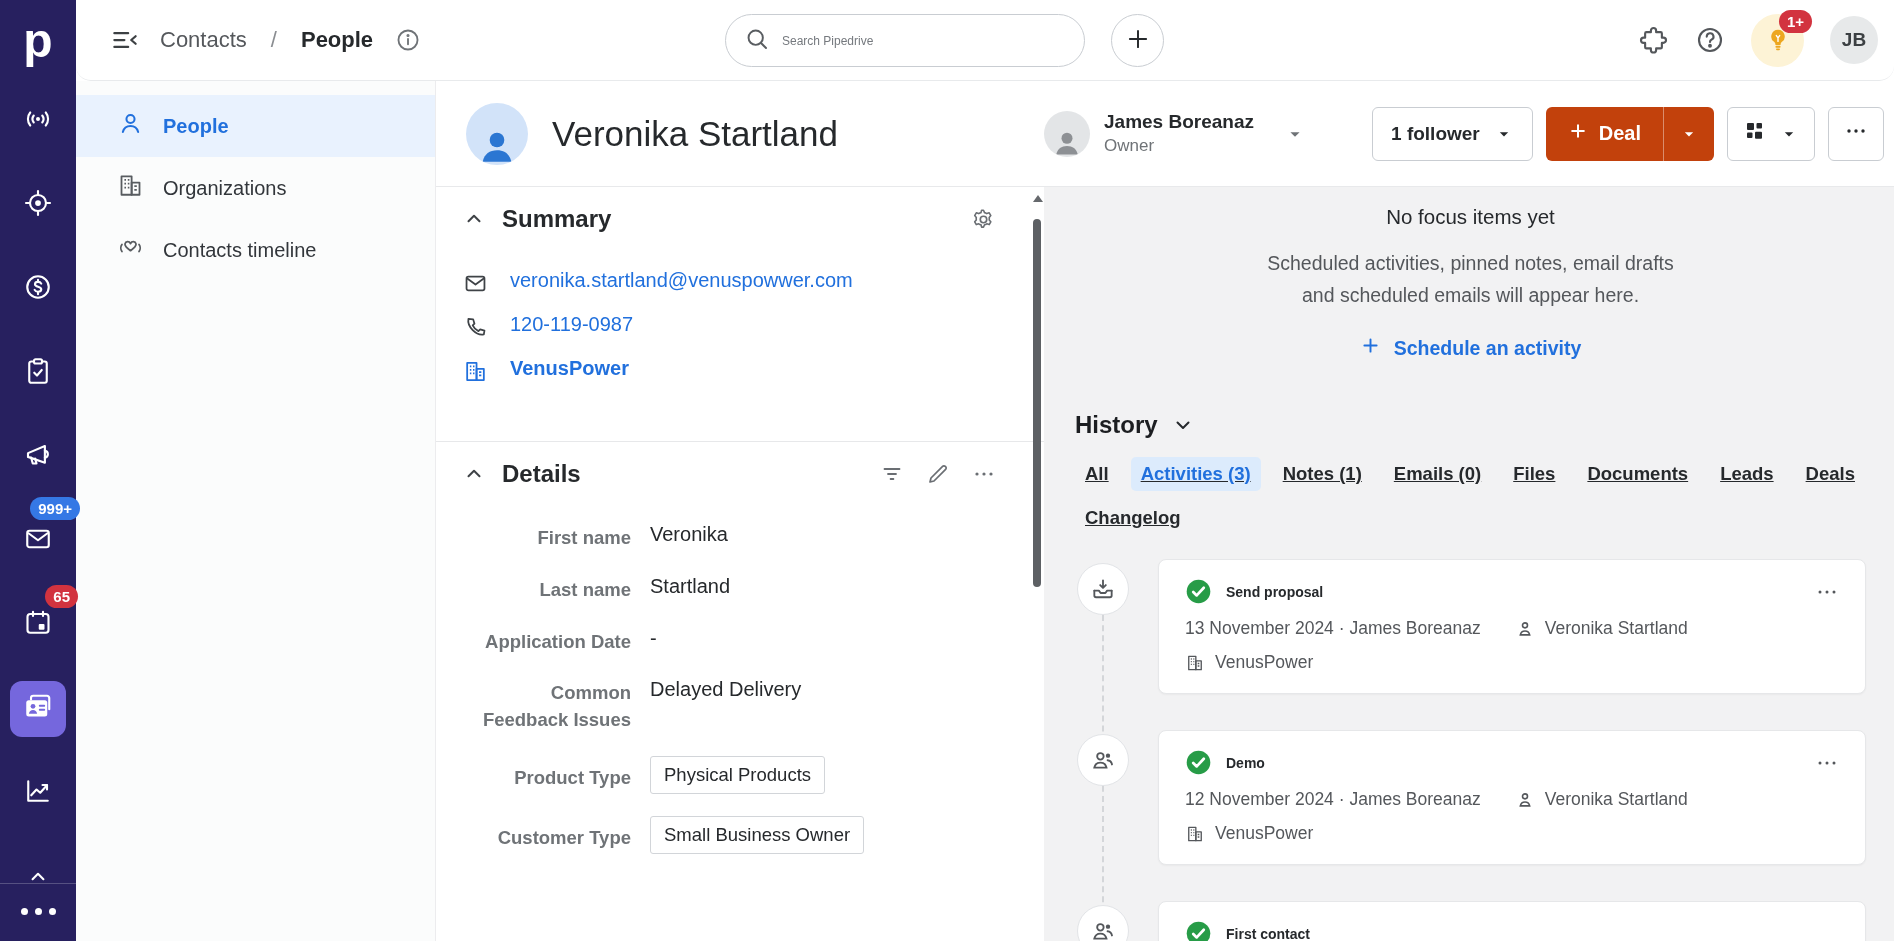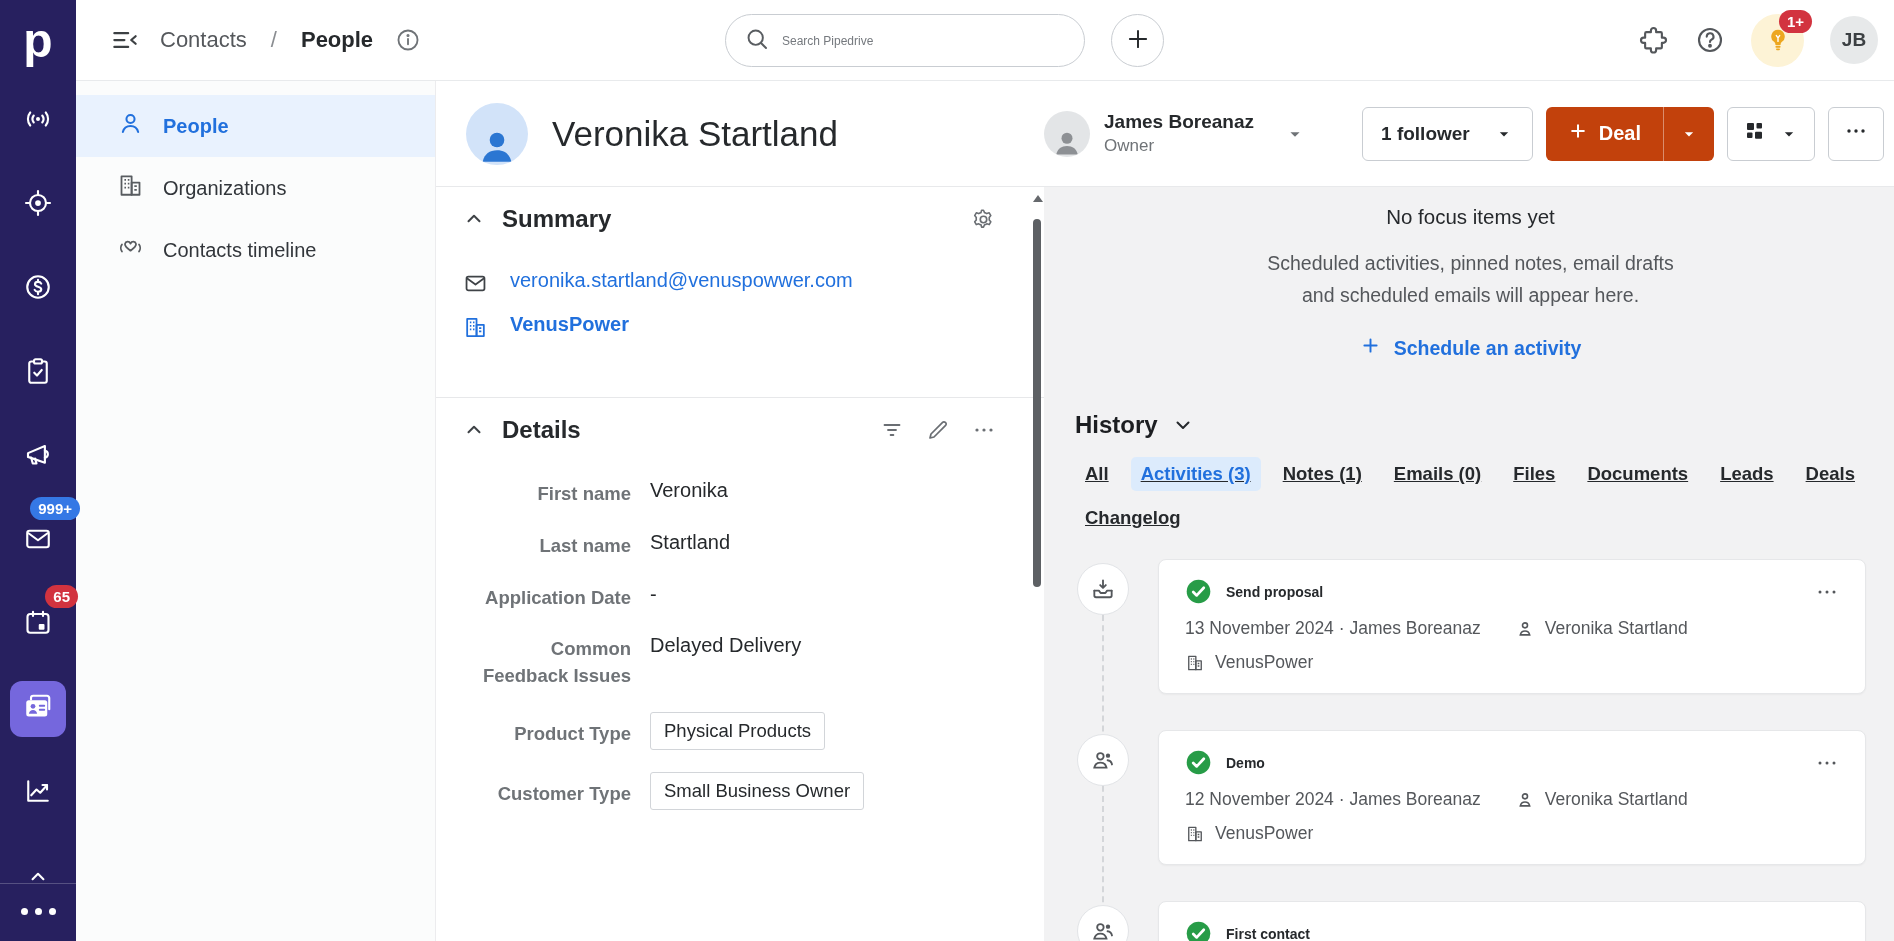--- a/index.html
+++ b/index.html
@@ -22,21 +22,21 @@
   .badge.red  { background:#d2333f; top:-12px; right:-12px; }
   .rail-bottom { margin-top:auto; width:100%; display:flex; flex-direction:column; align-items:center; }
   .rail-bottom .chev { color:#fff; height:18px; overflow:hidden; }
   .rail-divider { width:76px; border-top:1px solid rgba(255,255,255,.22); margin:2px 0 0; }
   .rail-dots { color:#fff; padding:24px 0 26px; display:flex; gap:7px; }
   .rail-dots i { width:7px; height:7px; border-radius:50%; background:#fff; display:block; }
 
   .main-col { flex:1; display:flex; flex-direction:column; min-width:0; }
 
   
-  .topbar { height:81px; background:#fff; border-bottom:1px solid #e8eaec; position:relative; flex-shrink:0; }
+  .topbar { height:81px; background:#fff; border-bottom:1px solid #e8eaec; position:relative; flex-shrink:0;border-radius:15px; }
   .crumbs { position:absolute; left:34px; top:0; height:80px; display:flex; align-items:center; gap:20px; }
   .crumbs .collapse { color:#3c4043; cursor:pointer; display:flex; }
   .crumb-sec { font-size:22px; color:#55585c; }
   .crumb-sep { font-size:22px; color:#8a8d91; margin:0 4px; }
   .crumb-page { font-size:22px; font-weight:bold; color:#26292c; }
   .info-ic { color:#6f7377; display:flex; margin-left:2px; }
   .searchbox { position:absolute; left:649px; top:14px; width:360px; height:53px; border:1px solid #c9cdd2;
                border-radius:27px; display:flex; align-items:center; padding:0 18px; gap:12px; background:#fff; }
   .searchbox svg { color:#595d61; flex-shrink:0; }
   .searchbox input { border:none; outline:none; font-size:12px; color:#26292c; width:100%;
@@ -77,21 +77,21 @@
   .o-avatar { width:46px; height:46px; border-radius:50%; background:#e3e5e7; display:flex; align-items:flex-end;
               justify-content:center; overflow:hidden; }
   .o-avatar svg { width:30px; height:30px; color:#8d9094; }
   .o-name { font-size:19px; font-weight:bold; color:#26292c; }
   .o-role { font-size:17px; color:#6f7377; margin-top:3px; }
   .owner .caret { margin-left:auto; color:#6f7377; }
   .hdr-buttons { margin-left:auto; display:flex; align-items:center; gap:13px; padding-right:10px; }
   .btn { height:54px; border:1px solid #c9cdd2; background:#fff; border-radius:6px; display:flex;
          align-items:center; font-size:19px; font-weight:bold; color:#26292c; cursor:pointer;
          font-family:"Liberation Sans",sans-serif; }
-  .btn-followers { padding:0 18px; gap:24px; }
+  .btn-followers { padding:0 18px; gap:14px; }
   .btn-deal { background:#c2410c; border:none; color:#fff; padding:0; overflow:hidden; }
   .deal-main { display:flex; align-items:center; gap:11px; padding:0 22px; height:100%; font-size:20px; font-weight:bold; }
   .deal-split { width:1px; background:rgba(255,255,255,.4); height:100%; }
   .deal-caret { padding:0 15px; height:100%; display:flex; align-items:center; }
   .btn-view { padding:0 15px; gap:12px; }
   .btn-more { padding:0 15px; }
   .caret svg, .caret { display:flex; }
 
   
   .left-pane { width:608px; flex-shrink:0; background:#fff; position:relative; overflow:hidden;
@@ -424,20 +424,28 @@
                     <svg viewBox="0 0 24 24" width="25" height="25" fill="none" stroke="currentColor" stroke-width="1.7" stroke-linecap="round" stroke-linejoin="round">
                       <rect x="3.4" y="5.4" width="17.2" height="13.2" rx="1.8"></rect>
                       <path d="M4.4 7.4l7.6 5.6 7.6-5.6"></path>
                     </svg>
                   </span>
                 <span>
                   <span class="link">veronika.startland@venuspowwer.com</span>
                 </span>
               </div>
               <div class="sum-row">
+                <span class="sic">
+                    <svg viewBox="0 0 24 24" width="25" height="25" fill="none" stroke="currentColor" stroke-width="1.7" stroke-linecap="round" stroke-linejoin="round">
+                      <path d="M5.2 3.8c-.6 3.2 1 7.6 4.1 10.7 3.1 3.1 7.5 4.7 10.7 4.1l.6-3.6-4.1-1.2-1.7 1.7c-2.1-1-4.5-3.4-5.5-5.5l1.7-1.7L9.8 4.2l-4.6-.4z"></path>
+                    </svg>
+                  </span>
+                <span class="link">120-119-0987</span>
+              </div>
+              <div class="sum-row">
                 <span class="sic" style="color:#2170dd">
                     <svg viewBox="0 0 24 24" width="25" height="25" fill="none" stroke="currentColor" stroke-width="1.7" stroke-linejoin="round">
                       <rect x="4" y="3.8" width="9" height="16.4"></rect>
                       <rect x="13" y="9.4" width="7" height="10.8"></rect>
                       <path d="M6.6 7h1.4M9.6 7h1.4M6.6 10.4h1.4M9.6 10.4h1.4M6.6 13.8h1.4M9.6 13.8h1.4M15.4 12.6h2.2M15.4 15.8h2.2"></path>
                     </svg>
                   </span>
                 <span class="link bold">VenusPower</span>
               </div>
             </div>

